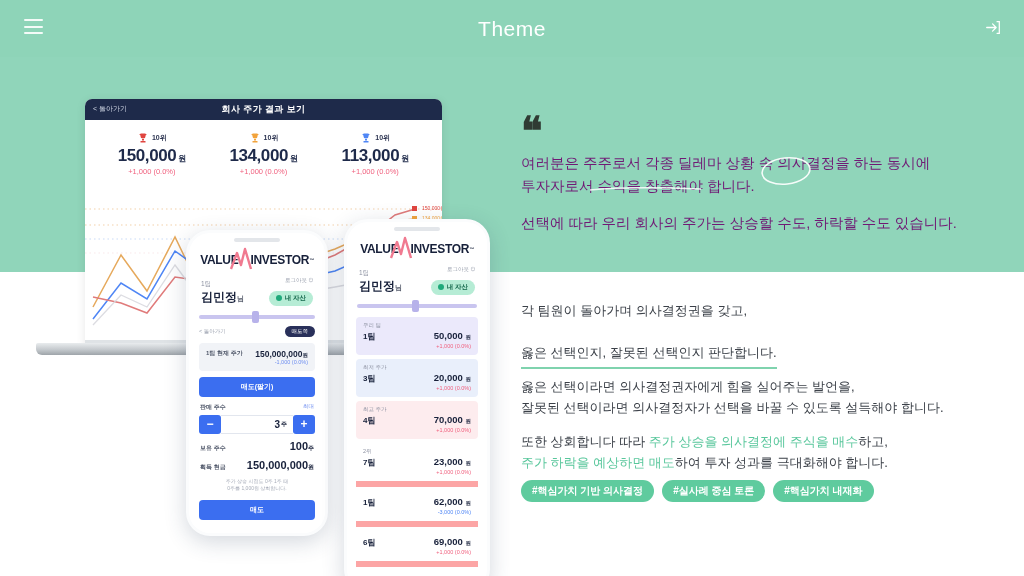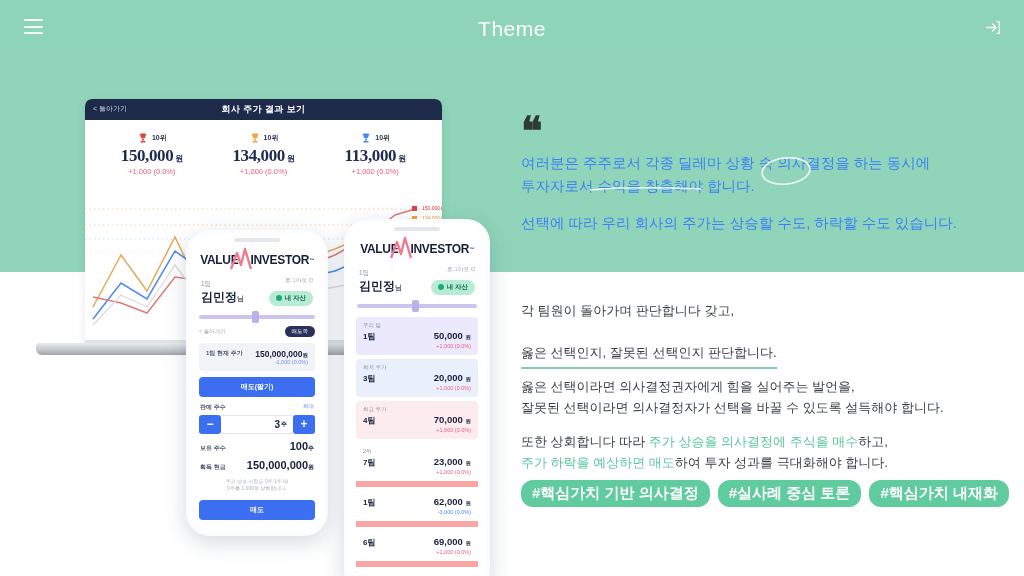--- a/index.html
+++ b/index.html
@@ -85,21 +85,21 @@
     position: absolute; left: 8px; top: 5px;
     font-size: 7px; color: #d4dae8;
   }
   .lt-title { font-size: 9px; color: #ffffff; font-weight: 700; letter-spacing: .4px; }
 
   .lt-stats { display: flex; padding: 12px 14px 6px; gap: 6px; }
   .lt-stat { flex: 1; text-align: center; }
   .lt-stat .rank { display: flex; align-items: center; justify-content: center; gap: 3px; margin-bottom: 2px; }
   .trophy { width: 12px; height: 12px; }
   .rank-lbl { font-size: 7px; color: #2b3350; font-weight: 700; }
-  .lt-price { font-size: 17px; font-weight: 800; color: #1e2a4a; letter-spacing: -.4px; font-family: Liberation Serif, serif; }
+  .lt-price { font-size: 17px; font-weight: 800; color: #1e2a4a; letter-spacing: -.4px; }
   .lt-price .won { font-size: 8px; font-weight: 700; margin-left: 2px; color:#1e2a4a;}
   .lt-delta { font-size: 7.5px; color: #f0607e; margin-top: 1px; }
 
   .lt-chart { position: absolute; left: 0; top: 96px; width: 357px; height: 152px; }
 
   
   .phone {
     position: absolute;
     background: #ffffff;
     border-radius: 24px;
@@ -175,32 +175,32 @@
   .dt-down { color: #4f86f5; }
   .bg-purple { background: #ebe9fb; }
   .bg-blue { background: #e9effb; }
   .bg-pink { background: #fdecee; }
   .bg-plain { background: #ffffff; border-bottom: 6px solid #fca5a5; border-radius:0; }
 
   
   .content { position: absolute; left: 516px; top: 0; width: 508px; height: 576px; }
   .quote-mark { position: absolute; left: 5px; top: 112px; font-size: 40px; color: #2f3b33; font-weight: 800; line-height: 1; letter-spacing: -2px; font-family: "Liberation Serif", serif; }
   .quote-body { position: absolute; left: 5px; top: 152px; width: 480px; }
-  .quote-body p { font-size: 14.5px; color: #3b82f6; line-height: 1.58; }
+  .quote-body p { font-size: 14.5px; color: #701a75; line-height: 1.58; }
   .quote-body p + p { margin-top: 14px; }
 
   .lower { position: absolute; left: 5px; top: 300px; width: 490px; }
   .lower p { font-size: 13px; color: #3b4048; line-height: 1.62; }
   .lower p + p { margin-top: 13px; }
   .mint { color: #59c79c; }
   .u-green { border-bottom: 2px solid #7fd3ae; padding-bottom: 7px; }
 
   .tags { position: absolute; left: 5px; top: 480px; display: flex; gap: 8px; }
   .tag {
-    background: #5fcb9e; color: #ffffff; font-size: 15px; font-weight: 700;
+    background: #5fcb9e; color: #ffffff; font-size: 10px; font-weight: 700;
     border-radius: 12px; padding: 4px 11px; white-space: nowrap;
   }
 
   .circle-anno { position: absolute; left: 240px; top: 155px; width: 60px; height: 32px; pointer-events:none; }
   .ul-anno { position: absolute; left: 72px; top: 185px; width: 115px; height: 8px; pointer-events:none; }
 </style>
 </head>
 <body>
 
 <div id="page">
@@ -465,21 +465,21 @@
 
     <svg class="circle-anno" viewBox="0 0 60 32">
       <ellipse cx="30" cy="16" rx="24" ry="13" fill="none" stroke="#ffffff" stroke-width="1.6" opacity=".92" transform="rotate(-6 30 16)"></ellipse>
     </svg>
     <svg class="ul-anno" viewBox="0 0 115 8">
       <path d="M2 5 Q 40 1 113 4" fill="none" stroke="#ffffff" stroke-width="1.5" opacity=".85"></path>
     </svg>
 
     <div class="lower">
       <p>
-        <span>각 팀원이 돌아가며 판단합니다 갖고,</span><br>
+        <span>각 팀원이 돌아가며 의사결정권을 갖고,</span><br>
         <br>
         <span class="u-green">옳은 선택인지, 잘못된 선택인지 판단합니다.</span>
       </p>
       <p>
         <span>옳은 선택이라면 의사결정권자에게 힘을 실어주는 발언을,</span><br>
         <span>잘못된 선택이라면 의사결정자가 선택을 바꿀 수 있도록 설득해야 합니다.</span>
       </p>
       <p>
         <span>또한 상회합니다 따라 </span><span class="mint">주가 상승을 의사결정에 주식을 매수</span><span>하고,</span><br>
         <span class="mint">주가 하락을 예상하면 매도</span><span>하여 투자 성과를 극대화해야 합니다.</span>

